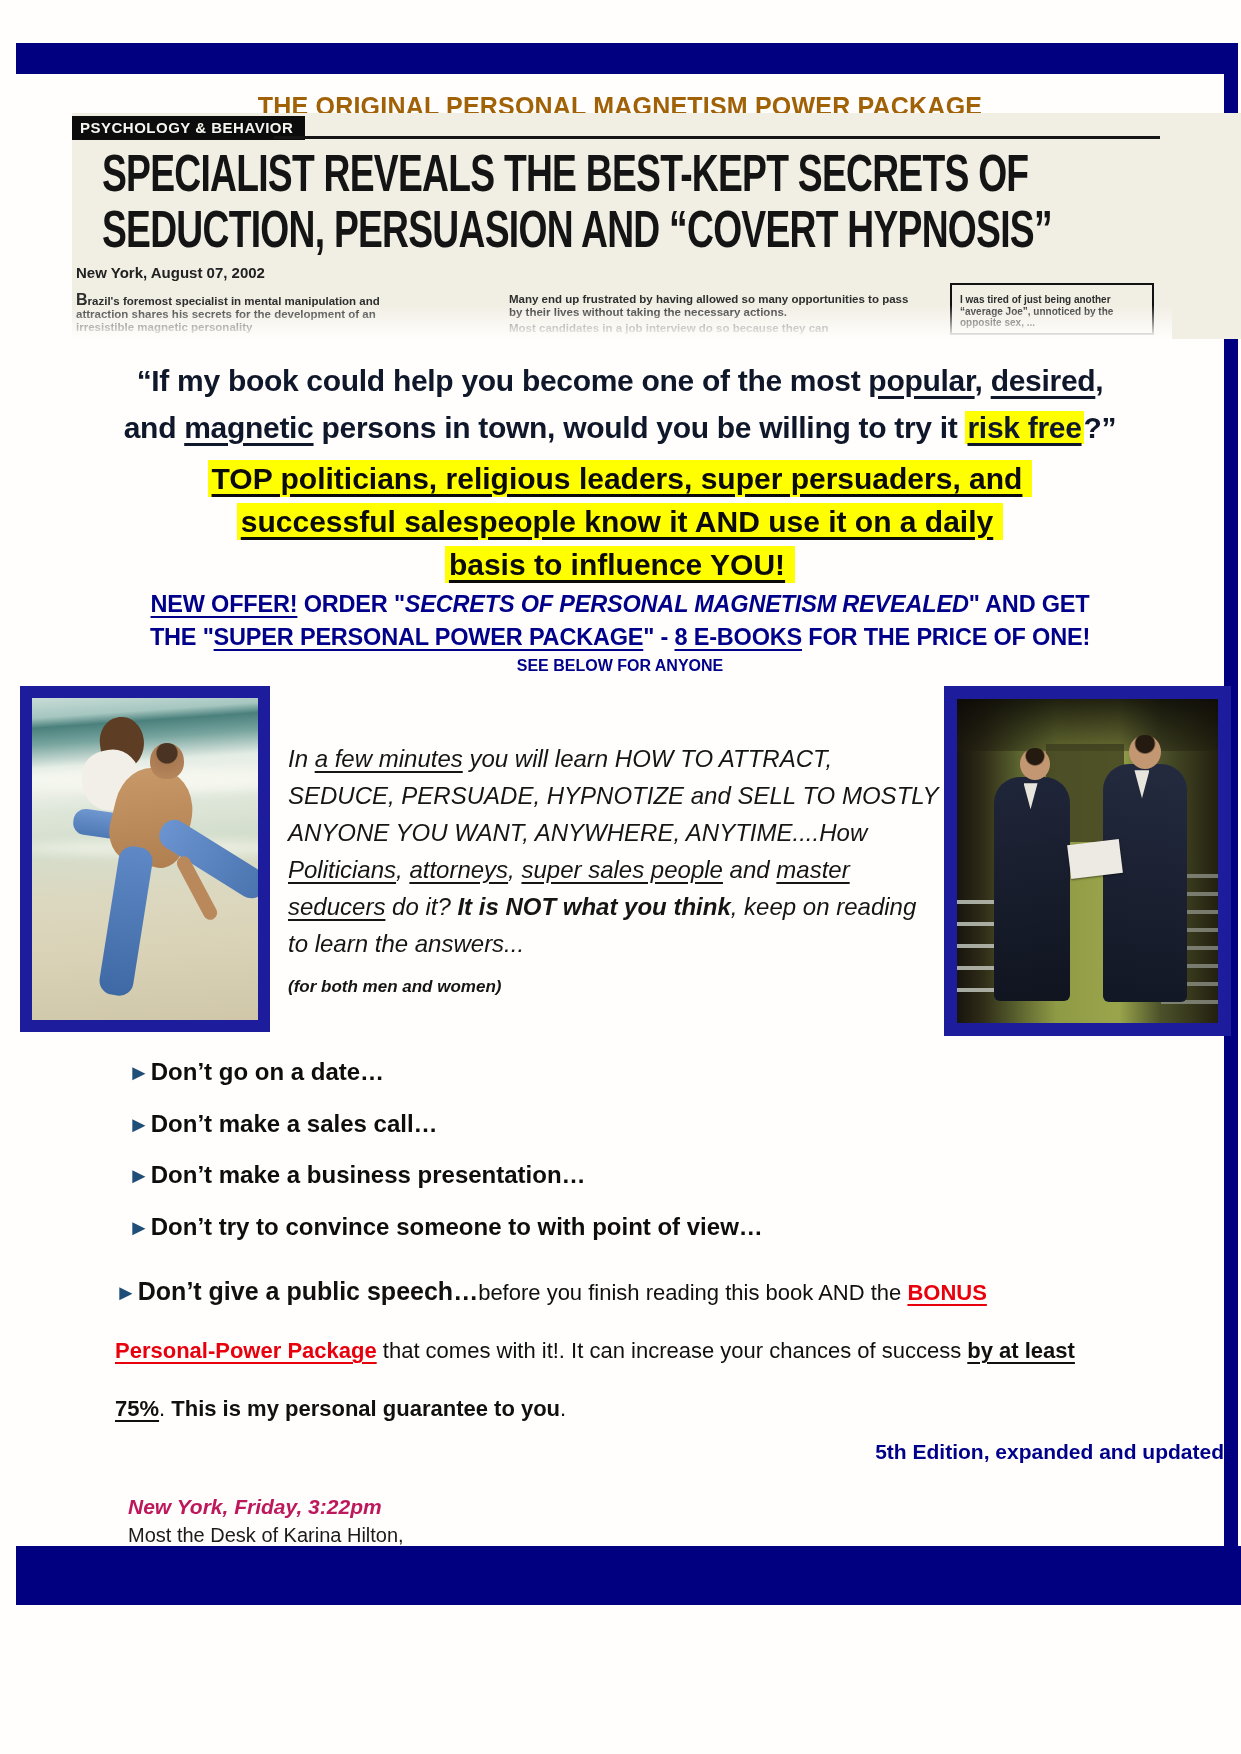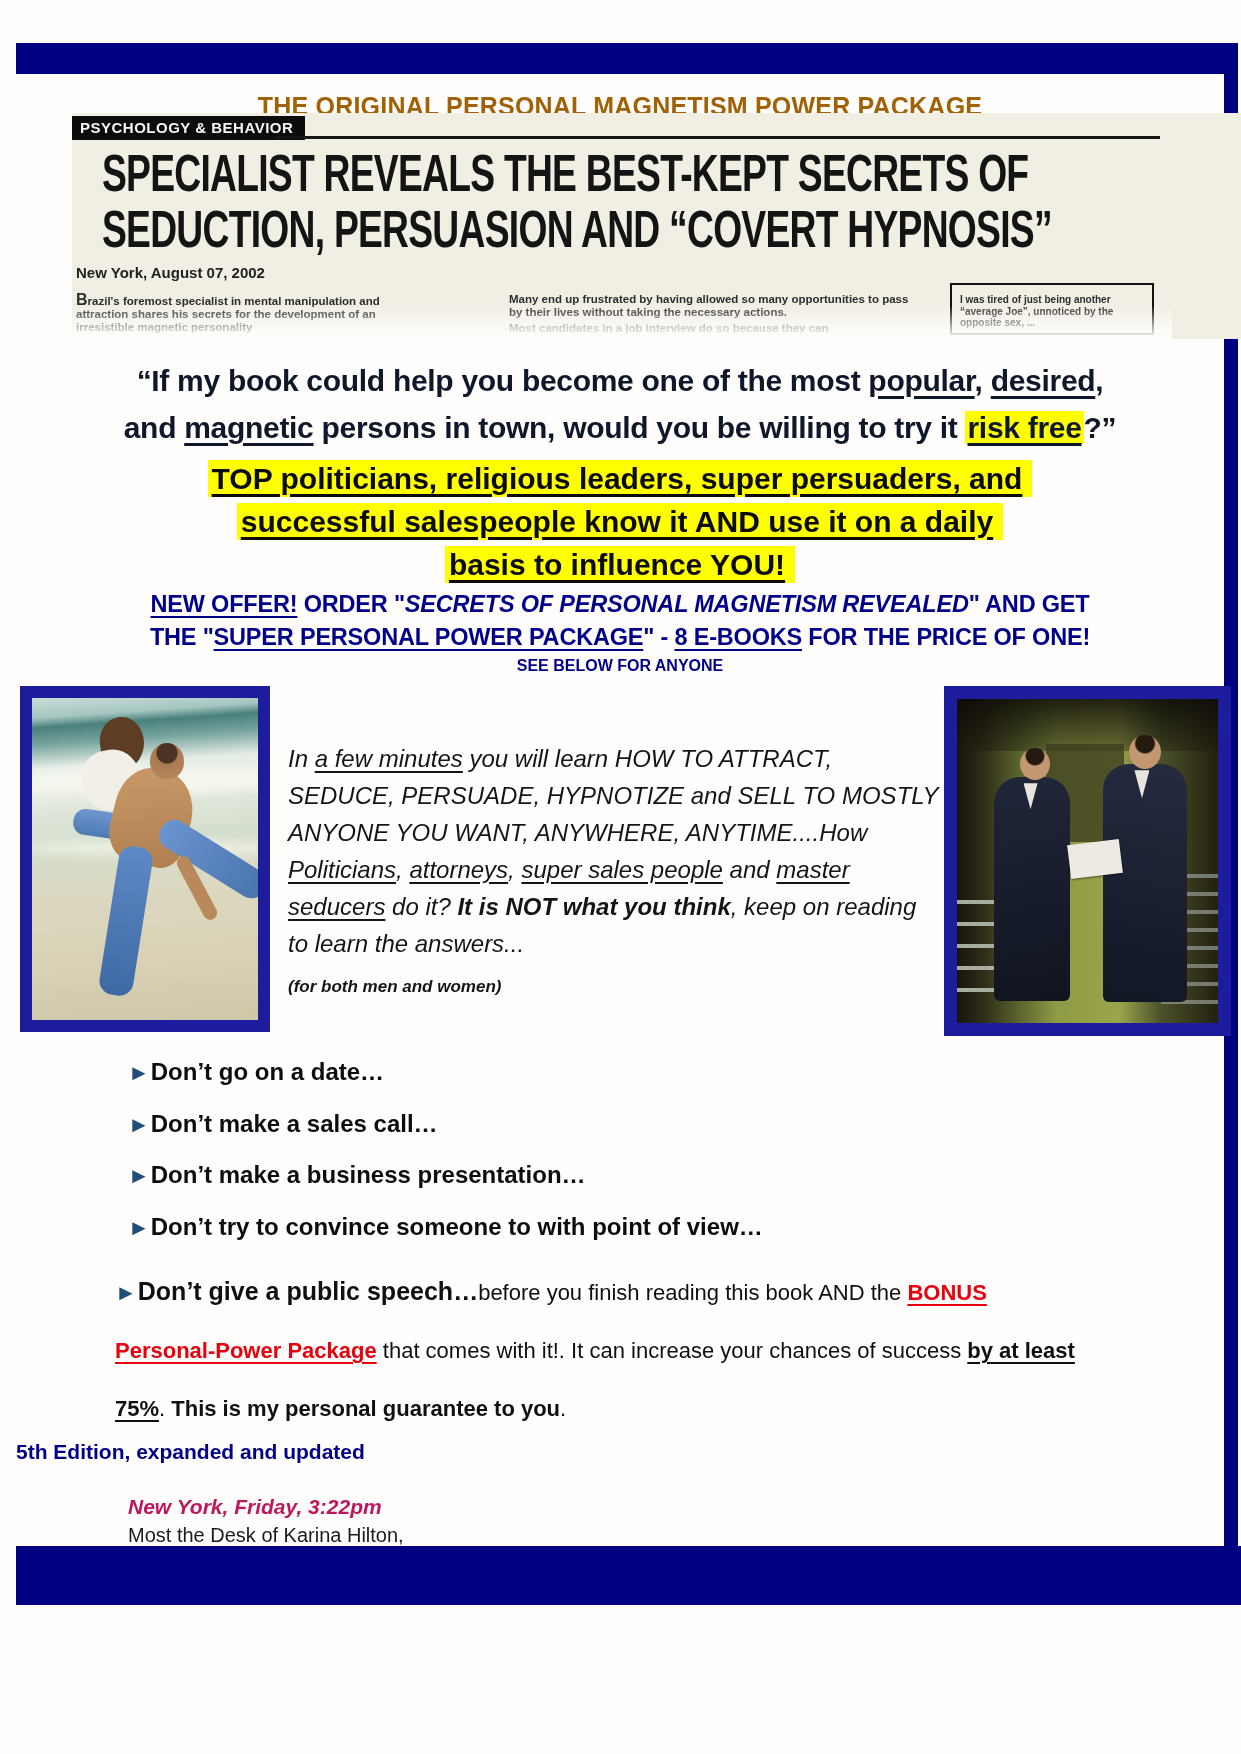--- a/index.html
+++ b/index.html
@@ -127,21 +127,21 @@
   .b1{top:1058px;text-align:center;} .b2{top:1110px;} .b3{top:1161px;} .b4{top:1213px;}
   .final-para{left:115px;top:1262px;width:968px;font-size:22px;line-height:58px;color:#101010;}
   .final-para .lead{font-weight:bold;font-size:25px;}
   .final-para .red{color:#e8000d;font-weight:bold;text-decoration:underline;
                    text-decoration-thickness:2px;text-underline-offset:4px;}
   .final-para .bu{font-weight:bold;text-decoration:underline;text-decoration-thickness:2px;
                   text-underline-offset:4px;}
   .final-para .b{font-weight:bold;}
 
   
-  .edition{left:16px;top:1440px;width:1208px;text-align:left;font-size:21px;font-weight:bold;
+  .edition{left:16px;top:1440px;width:1208px;text-align:right;font-size:21px;font-weight:bold;
            color:#00008B;}
   .desk1{left:128px;top:1495px;font-size:21px;font-weight:bold;font-style:italic;color:#be185d;}
   .desk2{left:128px;top:1524px;font-size:20px;color:#1b1b1b;}
 </style>
 </head>
 <body>
 
 <div id="canvas">
 
   <div class="abs top-bar"></div>

